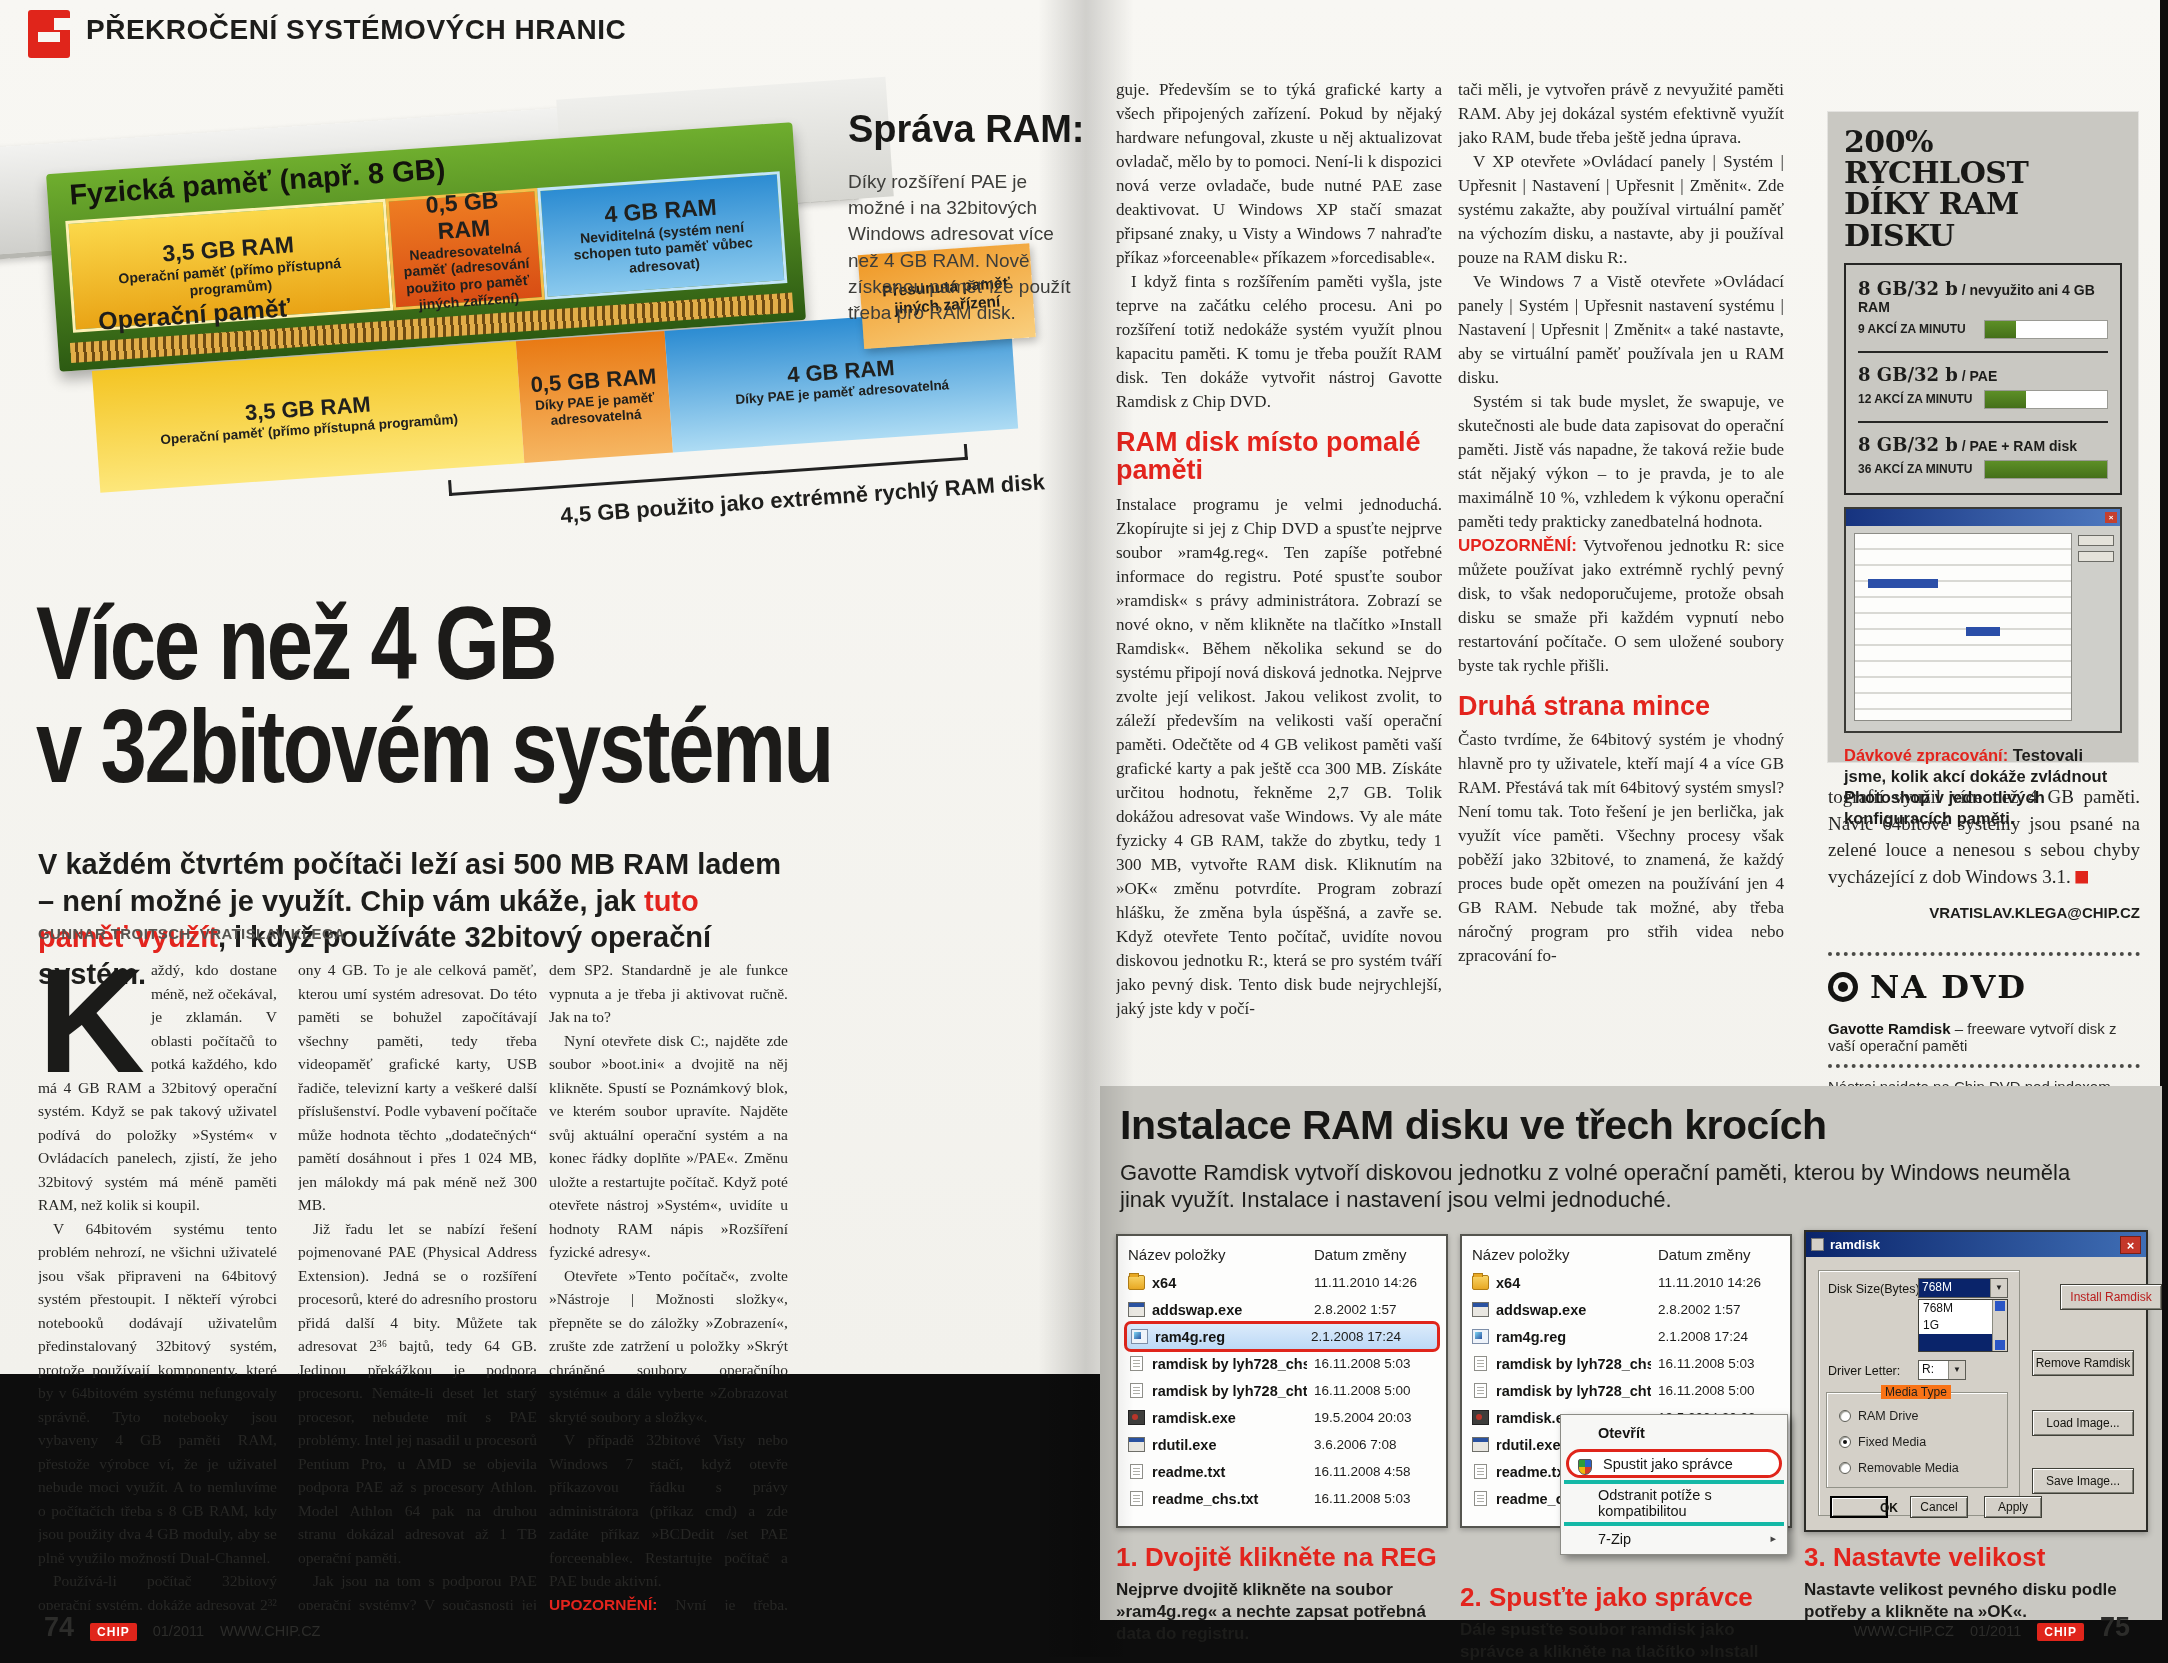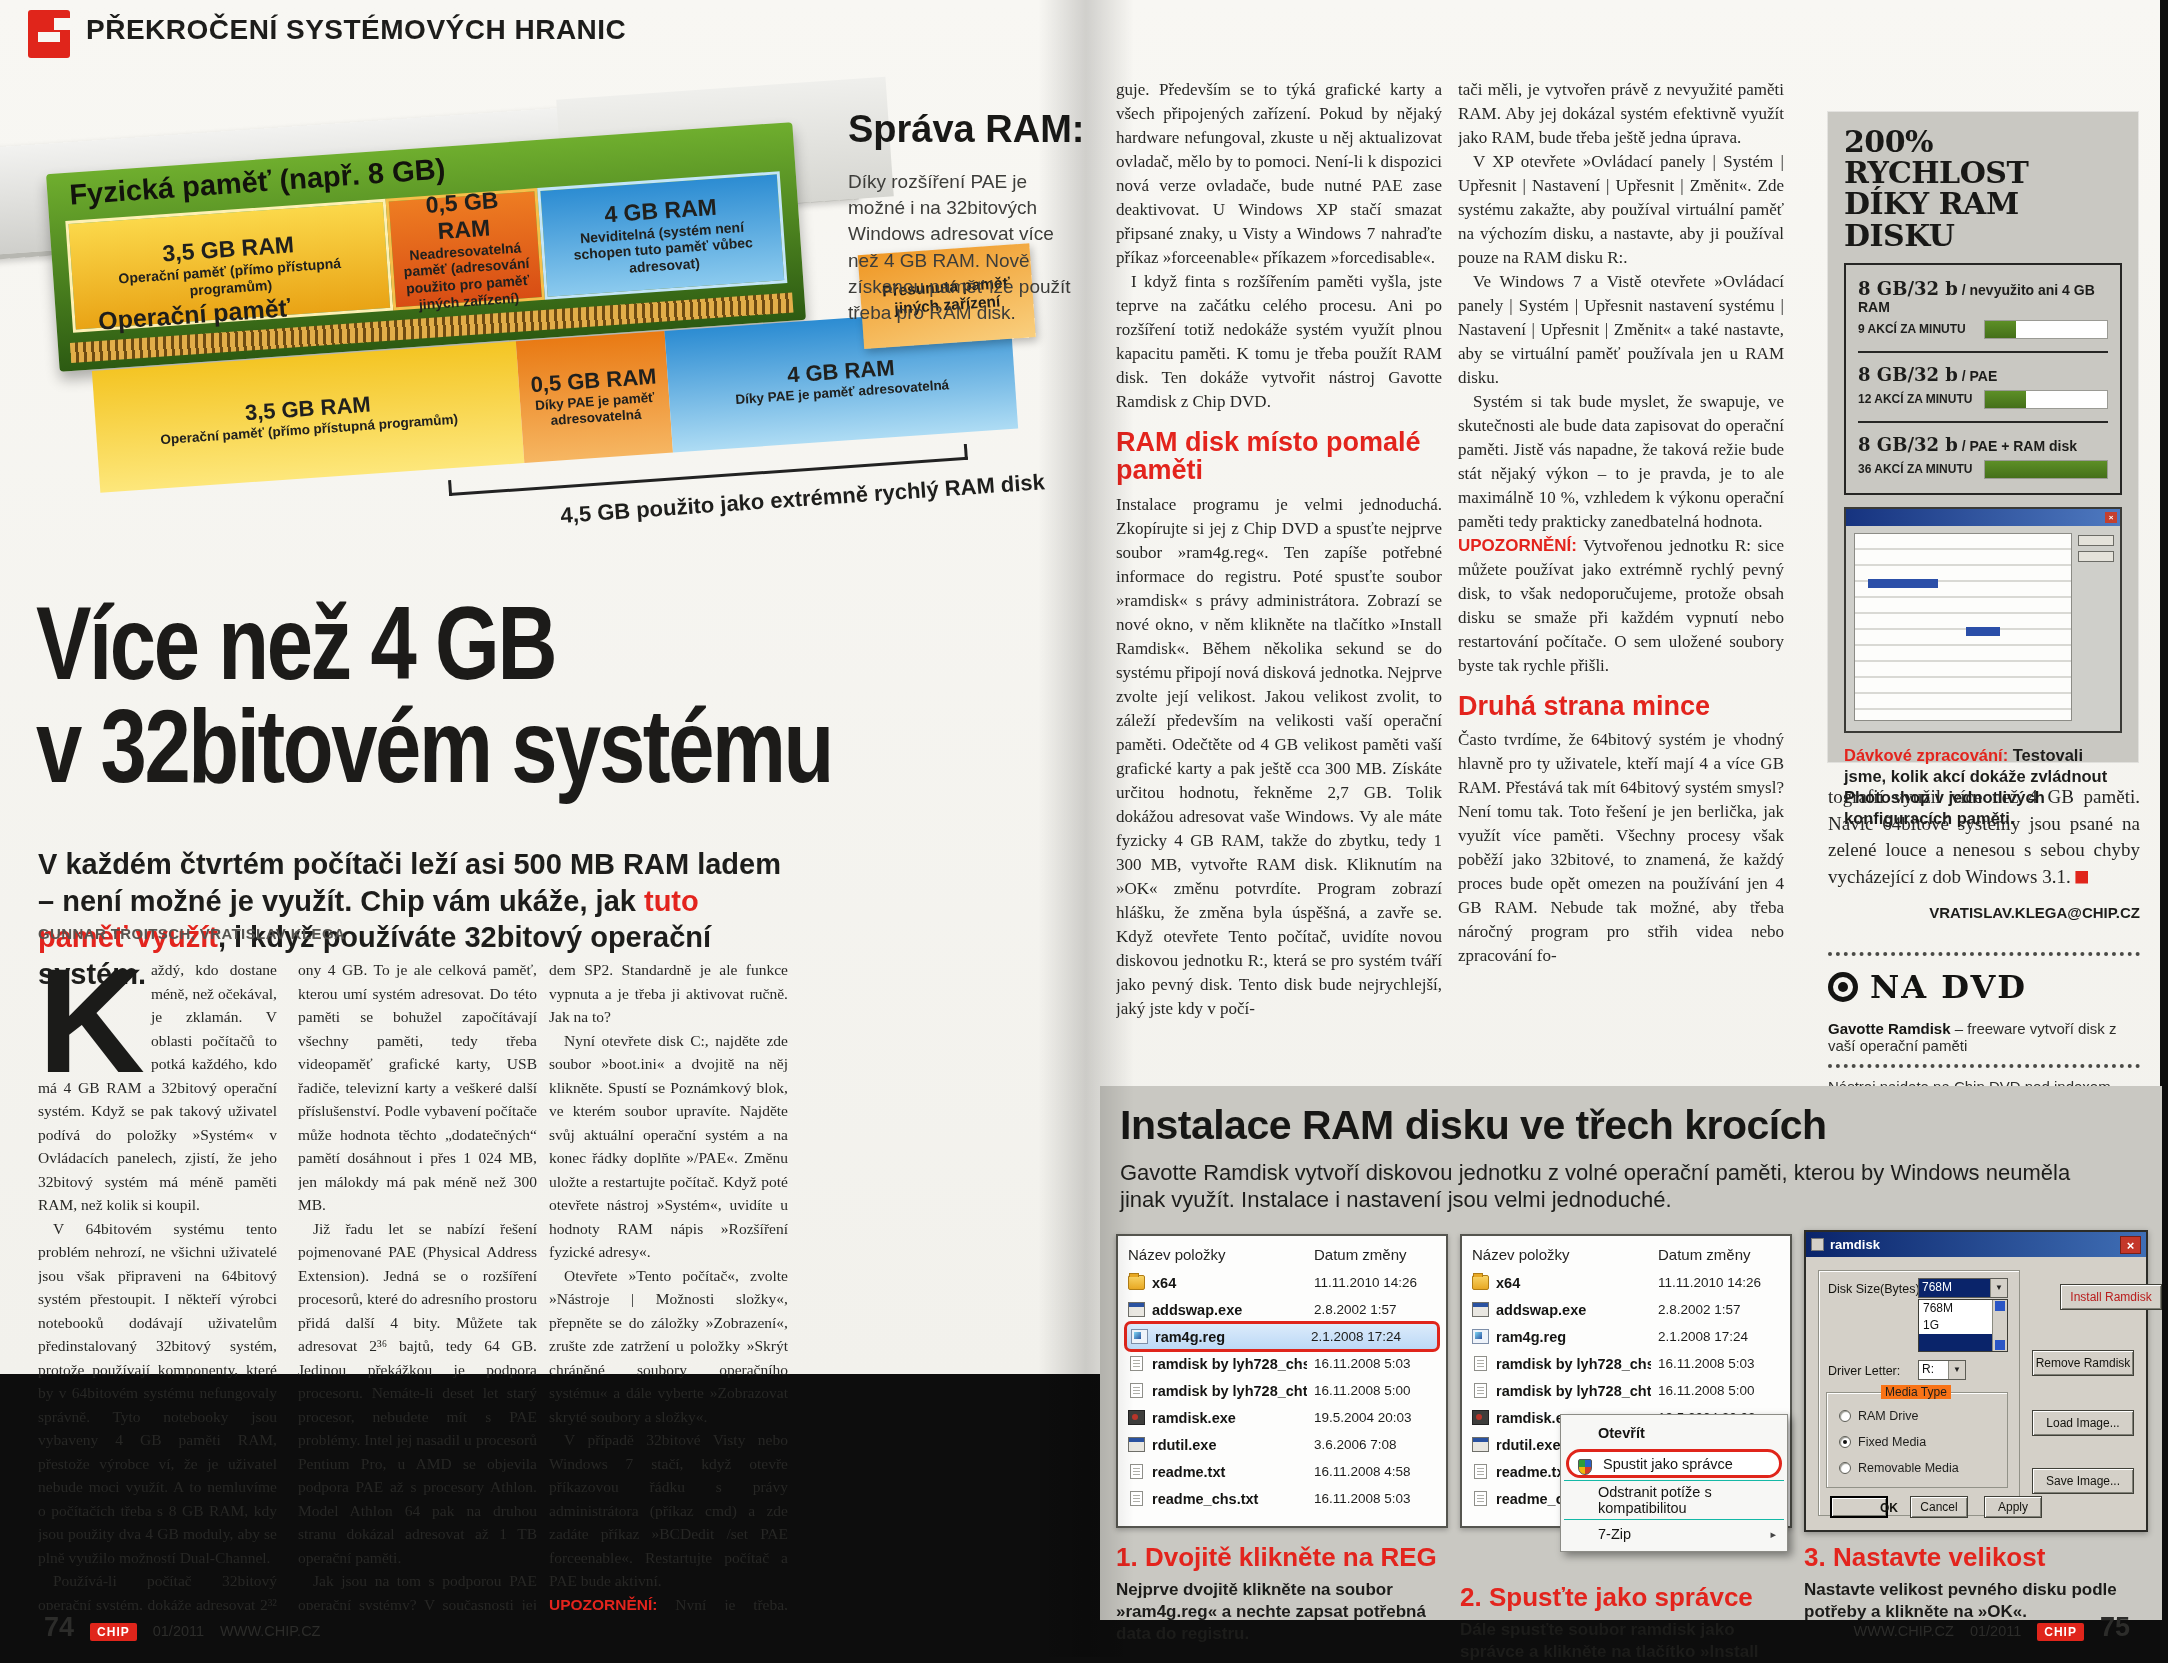--- a/index.html
+++ b/index.html
@@ -146,21 +146,21 @@
   .i-exe2{background:#3d3d3b;border:1px solid #222;}
   .i-exe2:before{content:"";position:absolute;left:3px;top:3px;width:6px;height:6px;background:#b8352a;border-radius:50%;}
   .i-reg{background:#eef3fa;border:1px solid #7d8ea8;}
   .i-reg:before{content:"";position:absolute;left:2px;top:2px;width:7px;height:7px;background:linear-gradient(135deg,#7fd5f2,#2a52a0);}
   .i-txt{background:#fff;border:1px solid #8f8f89;width:13px;margin:0 2px;}
   .i-txt:before{content:"";position:absolute;left:2px;right:2px;top:3px;height:8px;
         background:repeating-linear-gradient(180deg,#aeaea8 0 1px,#fff 1px 3px);}
   .ctx{position:absolute;left:98px;top:178px;width:228px;background:#f7f7f5;border:1px solid #8c8c86;
        box-shadow:4px 4px 8px rgba(0,0,0,.4);padding:3px;z-index:5;}
   .mi{position:relative;min-height:29px;display:flex;align-items:center;padding:3px 8px 3px 34px;font-size:14.5px;color:#141412;}
-  .mi + .mi{border-top:1px solid #14b8a6;}
+  .mi + .mi{border-top:4px solid #14b8a6;}
   .mi.strong{font-weight:800;}
   .mi.oval{border:3px solid #e0251b;border-radius:16px;margin:2px 2px;background:#fff;}
   .mi-icon{position:absolute;left:9px;top:7px;width:14px;height:16px;}
   .mi-icon.shield{background:conic-gradient(#2a62c9 0 25%,#d23b2a 0 50%,#efb70c 0 75%,#2e9e3a 0);
        border:1px solid #555;border-radius:2px 2px 7px 7px;}
   .mi-arrow{margin-left:auto;font-size:11px;color:#444;}
 
   
   .dlg{position:absolute;left:704px;top:144px;width:344px;height:302px;background:#d4d0c8;border:2px solid #2c2c28;
        box-shadow:0 2px 6px rgba(0,0,0,.3);font-size:12.5px;}

